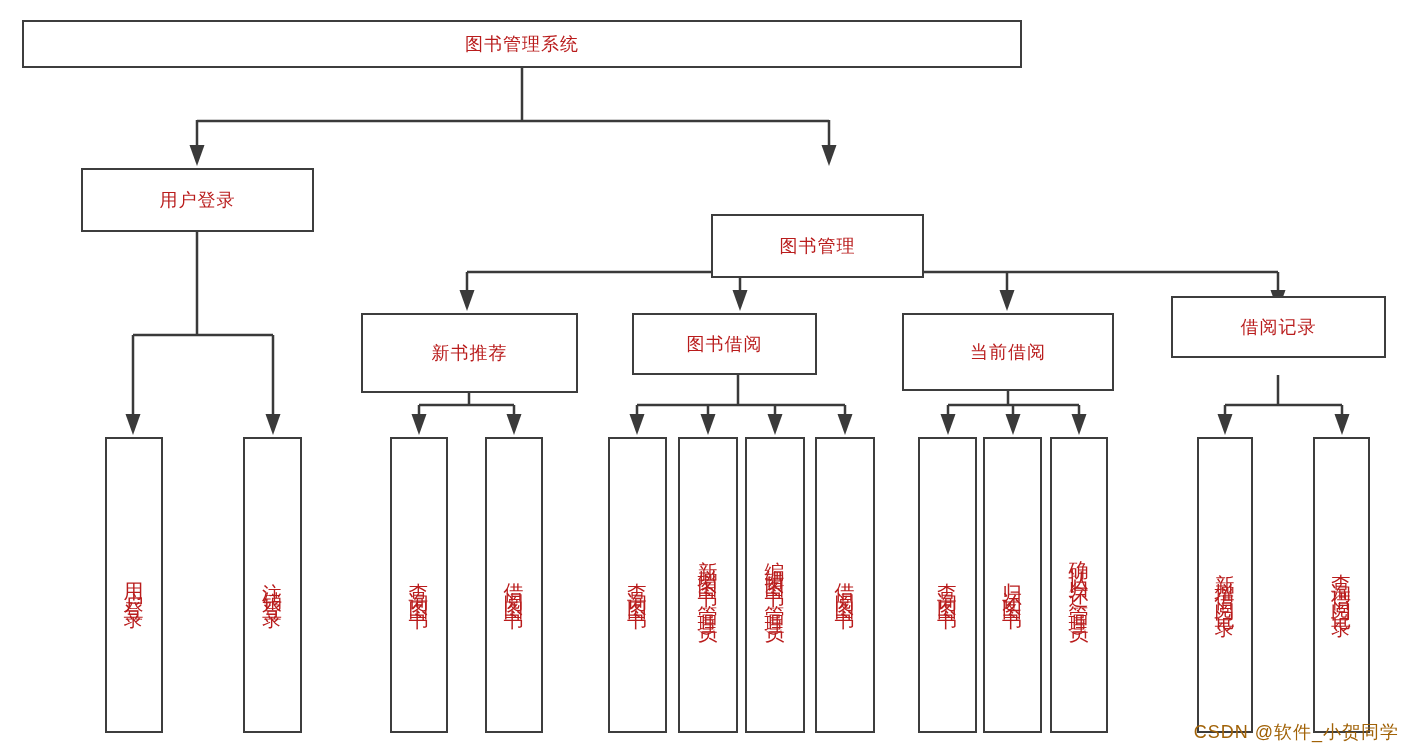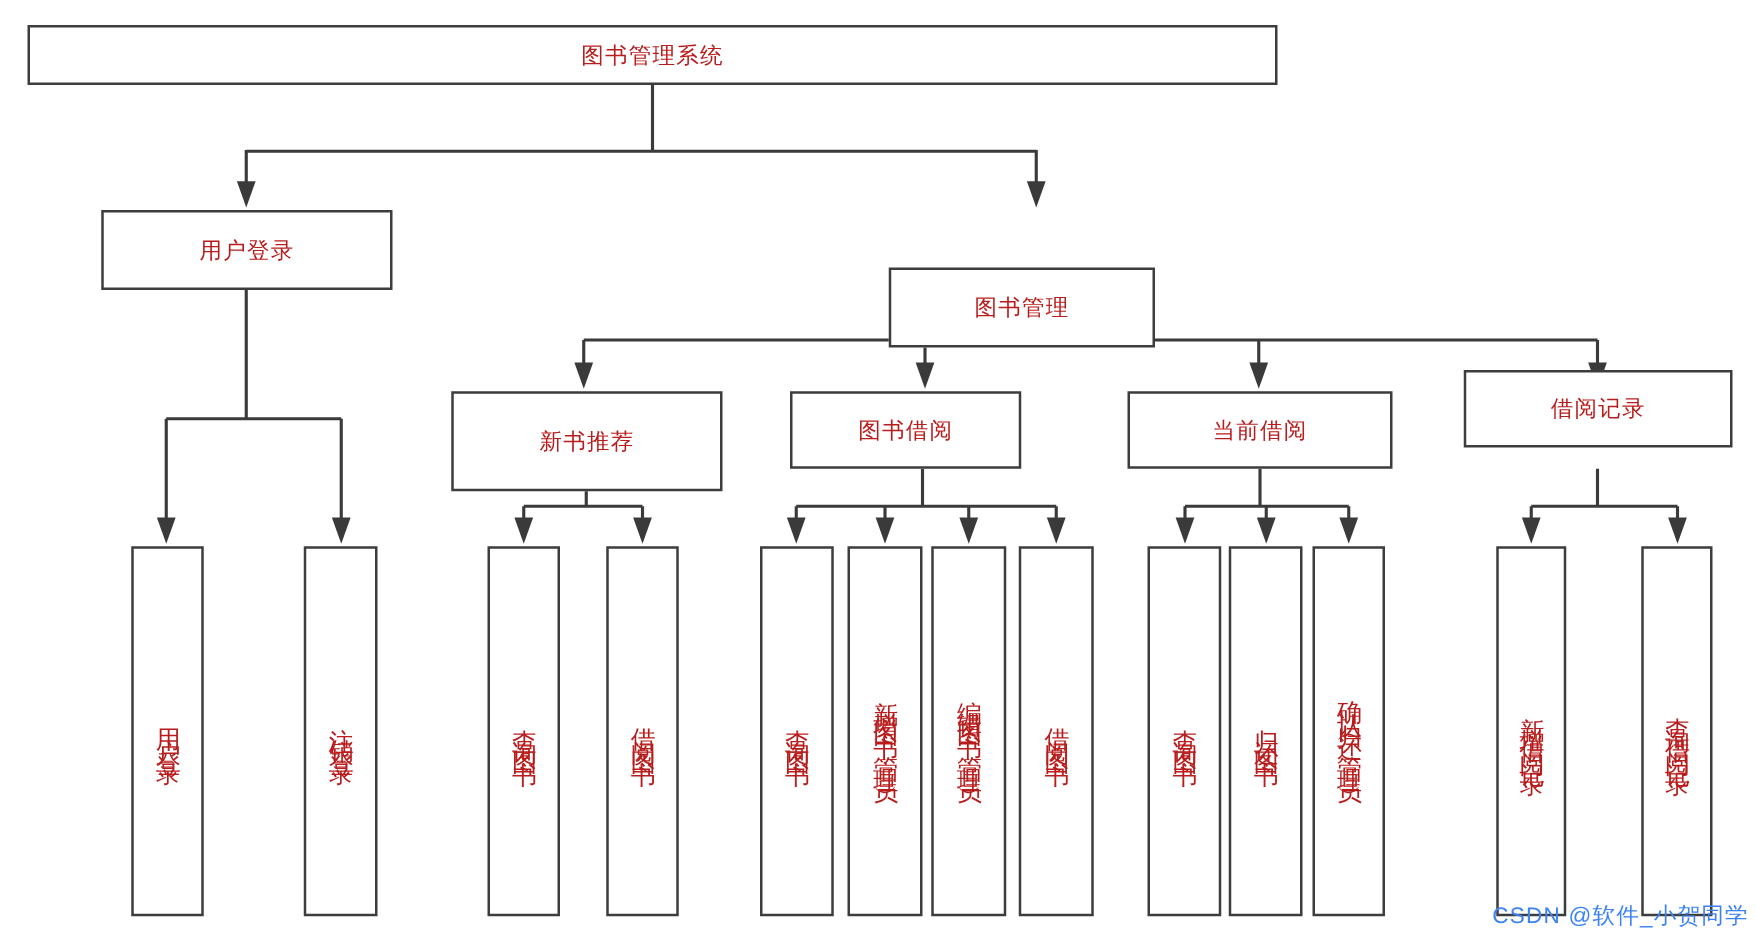--- a/index.html
+++ b/index.html
@@ -43,21 +43,21 @@
     writing-mode: vertical-rl;
     text-orientation: mixed;
     letter-spacing: 9px;
     line-height: 1;
   }
   .watermark {
     position: absolute;
     right: 6px;
     bottom: 3px;
     font-size: 18px;
-    color: #3b82f6;
+    color: #a16207;
     letter-spacing: 1px;
     z-index: 10;
     white-space: nowrap;
   }
 </style>
 </head>
 <body>
 
 <div id="stage">
 
@@ -84,21 +84,21 @@
       <polygon points="1334.5,414 1349.5,414 1342,435" fill="#3a3a3a"></polygon>
     </svg>
 
   <div class="box h" style="left:22px; top:20px; width:1000px; height:48px;">图书管理系统</div>
 
   <div class="box h" style="left:81px; top:168px; width:233px; height:64px;">用户登录</div>
   <div class="box h" style="left:711px; top:168px; width:213px; height:64px;margin-top:46px;">图书管理</div>
 
   <div class="box h" style="left:361px; top:313px; width:217px; height:80px;">新书推荐</div>
   <div class="box h" style="left:632px; top:313px; width:185px; height:62px;">图书借阅</div>
-  <div class="box h" style="left:902px; top:313px; width:212px; height:62px;">当前借阅</div>
+  <div class="box h" style="left:902px; top:313px; width:212px; height:78px;">当前借阅</div>
   <div class="box h" style="left:1171px; top:296px; width:215px; height:62px;">借阅记录</div>
 
   <div class="box v" style="left:105px; top:437px; width:58px; height:296px;">用户登录</div>
   <div class="box v" style="left:243px; top:437px; width:59px; height:296px;">注销登录</div>
 
   <div class="box v" style="left:390px; top:437px; width:58px; height:296px;">查询图书</div>
   <div class="box v" style="left:485px; top:437px; width:58px; height:296px;">借阅图书</div>
 
   <div class="box v" style="left:608px; top:437px; width:59px; height:296px;">查询图书</div>
   <div class="box v" style="left:678px; top:437px; width:60px; height:296px;">新增图书（管理员）</div>

